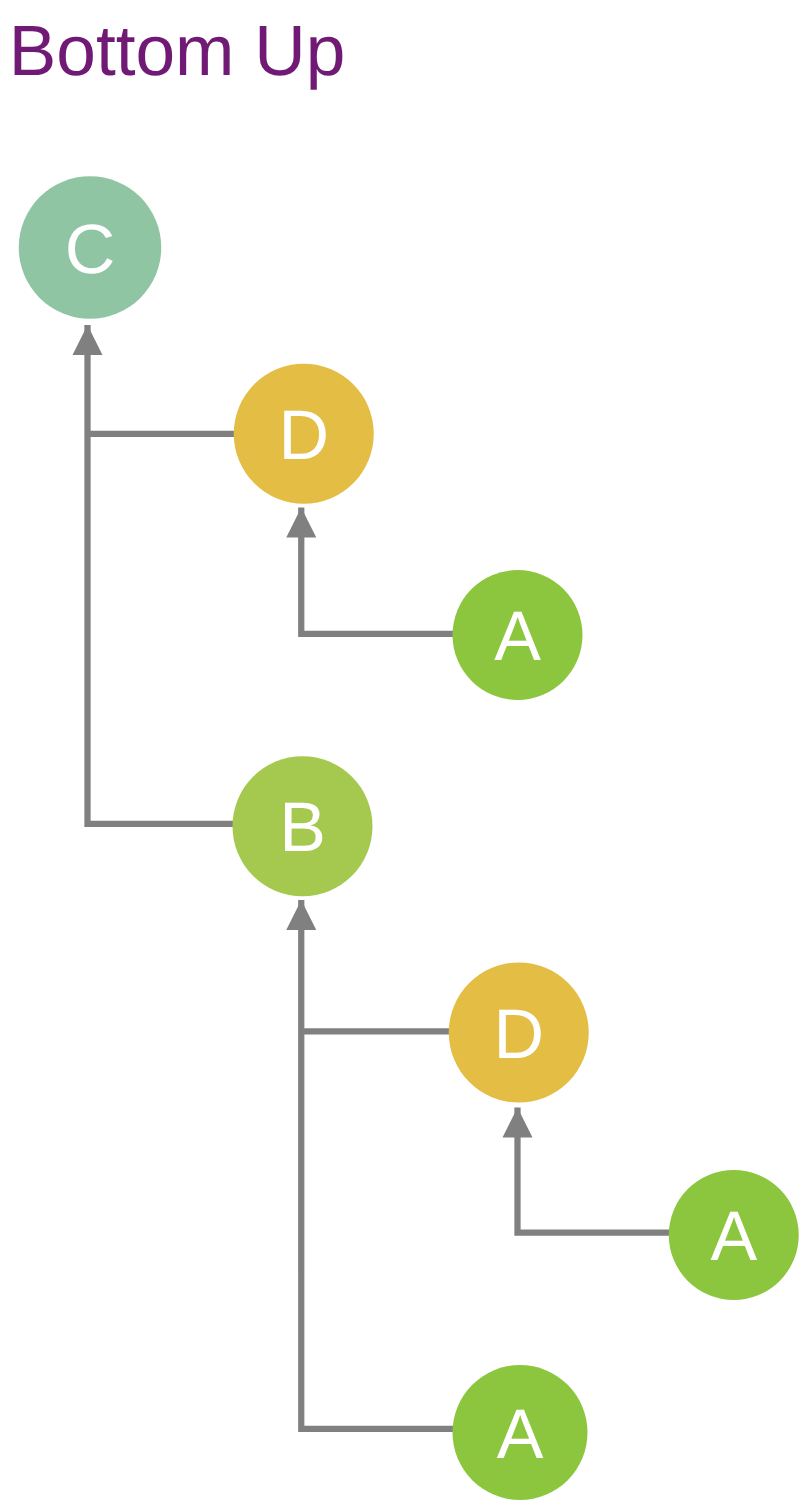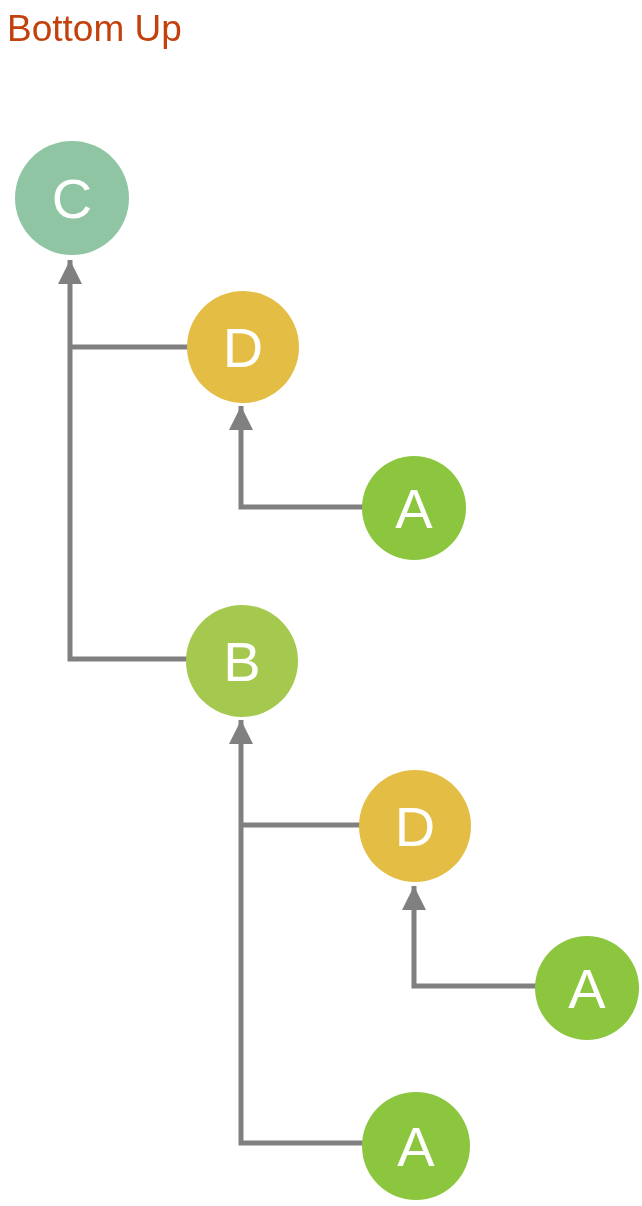--- a/index.html
+++ b/index.html
@@ -13,24 +13,24 @@
     width: 642px;
     height: 1206px;
     background: #ffffff;
     overflow: hidden;
   }
   .title {
     position: absolute;
     left: 7px;
     top: 8px;
     margin: 0;
-    font-size: 37px;
+    font-size: 57px;
     font-weight: 300;
     letter-spacing: 0px;
-    color: #c2410c;
+    color: #701a75;
     white-space: nowrap;
   }
   svg.diagram {
     position: absolute;
     left: 0;
     top: 0;
   }
   svg.diagram path.edge {
     fill: none;
     stroke-linejoin: miter;

